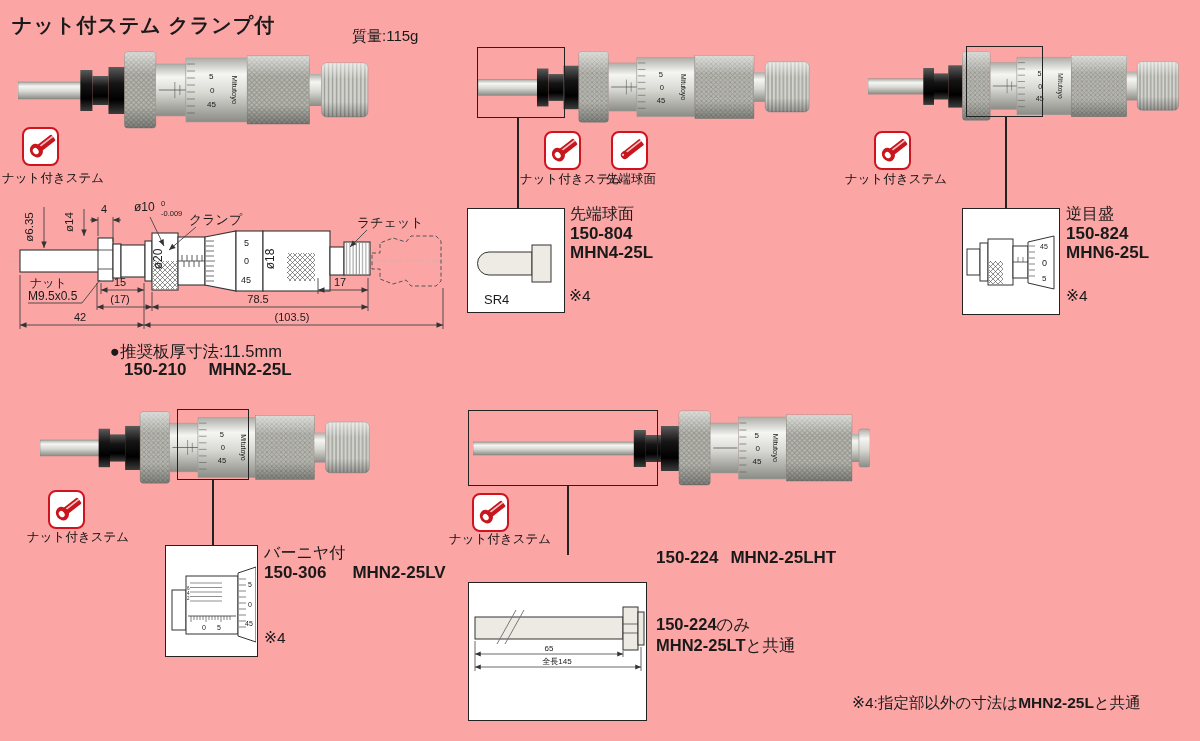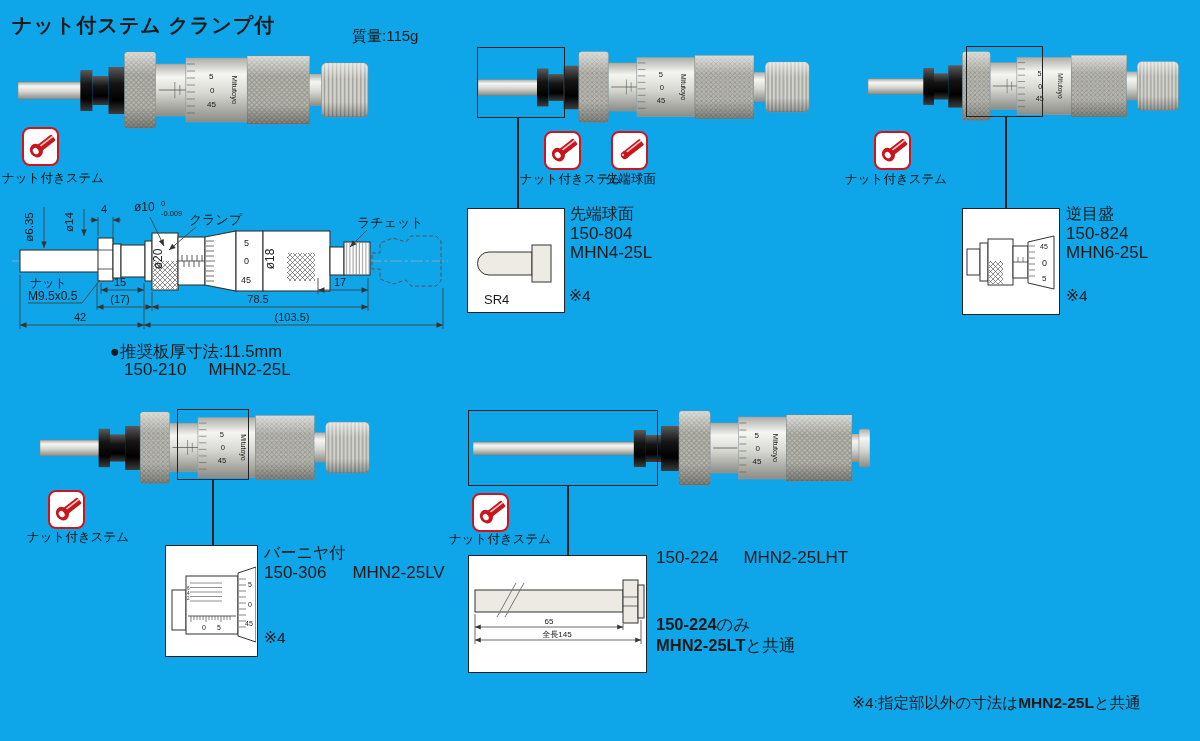--- a/index.html
+++ b/index.html
@@ -1,30 +1,30 @@
 <!DOCTYPE html>
 <html><head>
 <meta charset="utf-8">
 <style>
   *{margin:0;padding:0;box-sizing:border-box}
   html,body{background:#fff}
-  #canvas{position:relative;width:1200px;height:741px;background:#0ea5e9;overflow:hidden;
+  #canvas{position:relative;width:1200px;height:741px;background:#fca5a5;overflow:hidden;
           font-family:"Liberation Sans","DejaVu Sans",sans-serif;color:#1a1a1a}
   .abs{position:absolute}
   .title{font-size:20px;font-weight:bold;letter-spacing:1px}
   .mass{font-size:15px}
   .badge{position:absolute;width:37px;height:39px;border:2px solid #cf1420;border-radius:8px;
          background:#fff;display:flex;align-items:center;justify-content:center}
   .badge-label{position:absolute;font-size:12.5px;font-weight:normal;white-space:nowrap;color:#111}
   .callout{position:absolute;border:1.5px solid #222;background:transparent;z-index:4}
   .vline{position:absolute;width:1.5px;background:#222;z-index:3}
   .detail-box{position:absolute;border:1.5px solid #222;background:#fff;z-index:2}
   .photo{position:absolute;z-index:1}
   .cap-name{font-size:16px;line-height:20px;white-space:nowrap}
-  .cap-bold{font-size:17px;font-weight:normal;line-height:19px;white-space:nowrap}
+  .cap-bold{font-size:17px;font-weight:bold;line-height:19px;white-space:nowrap}
   .note15{font-size:15.5px;white-space:nowrap}
   .compat{font-size:16.5px;line-height:21px;white-space:nowrap}
   svg text{font-family:"Liberation Sans","DejaVu Sans",sans-serif;fill:#1a1a1a}
 </style>
 </head>
 <body>
 
 <div id="canvas">
 
   <svg width="0" height="0" style="position:absolute" aria-hidden="true">
@@ -309,21 +309,21 @@
       <text x="120" y="91" text-anchor="middle">15</text>
       <text x="120" y="108" text-anchor="middle">(17)</text>
       <text x="258" y="108" text-anchor="middle">78.5</text>
       <text x="340" y="91" text-anchor="middle">17</text>
       <text x="80" y="126" text-anchor="middle">42</text>
       <text x="292" y="126" text-anchor="middle">(103.5)</text>
     </g>
   </svg>
 
   <div class="abs" style="left:110px;top:341px;font-size:16.5px;white-space:nowrap">●推奨板厚寸法:11.5mm</div>
-  <div class="abs" style="left:124px;top:360px;font-size:17px;font-weight:normal;white-space:nowrap">
+  <div class="abs" style="left:124px;top:360px;font-size:17px;font-weight:bold;white-space:nowrap">
     <span>150-210</span><span style="margin-left:22px">MHN2-25L</span>
   </div>
 
   <div class="detail-box" style="left:467px;top:208px;width:98px;height:105px">
     <svg width="86" height="102" viewBox="0 0 86 102">
       <path d="M64,43 L21,43 A11.5,11.5 0 0 0 21,66 L64,66 Z" fill="#edebe4" stroke="#333" stroke-width="1"></path>
       <rect x="64" y="36" width="19" height="37" fill="#edebe4" stroke="#333" stroke-width="1"></rect>
       <text x="16" y="95" font-size="13">SR4</text>
     </svg>
   </div>
@@ -420,21 +420,21 @@
     </svg>
   </div>
   <div class="abs" style="left:264px;top:543px">
     <div class="cap-name">バーニヤ付</div>
     <div class="cap-bold">
       <span>150-306</span><span style="margin-left:26px">MHN2-25LV</span>
     </div>
   </div>
   <div class="abs note15" style="left:264px;top:629px">※4</div>
 
-  <div class="detail-box" style="left:468px;top:555px;width:179px;height:118px">
+  <div class="detail-box" style="left:468px;top:582px;width:179px;height:139px">
     <svg width="176" height="107" viewBox="0 0 176 107">
       <rect x="6" y="34" width="148" height="22" fill="#eceae3" stroke="#333" stroke-width="1"></rect>
       <line x1="28" y1="61" x2="47" y2="27" stroke="#777" stroke-width="1"></line>
       <line x1="36" y1="61" x2="55" y2="27" stroke="#777" stroke-width="1"></line>
       <rect x="154" y="24" width="15" height="43" fill="#eceae3" stroke="#333" stroke-width="1"></rect>
       <line x1="154" y1="41" x2="169" y2="41" stroke="#333" stroke-width="0.7"></line>
       <line x1="154" y1="50" x2="169" y2="50" stroke="#333" stroke-width="0.7"></line>
       <rect x="169" y="29" width="6" height="33" fill="#eceae3" stroke="#333" stroke-width="1"></rect>
       <g stroke="#444" stroke-width="0.8" fill="none">
         <line x1="6" y1="58" x2="6" y2="88"></line>
@@ -442,21 +442,21 @@
         <line x1="172" y1="64" x2="172" y2="88"></line>
         <line x1="6" y1="71" x2="154" y2="71" marker-start="url(#ar)" marker-end="url(#ar)"></line>
         <line x1="6" y1="84" x2="172" y2="84" marker-start="url(#ar)" marker-end="url(#ar)"></line>
       </g>
       <text x="80" y="68" font-size="8" text-anchor="middle">65</text>
       <text x="88" y="81" font-size="8" text-anchor="middle">全長145</text>
     </svg>
   </div>
   <div class="abs" style="left:656px;top:548px">
     <div class="cap-bold">
-      <span>150-224</span><span style="margin-left:25px">MHN2-25LHT</span>
+      <span>150-224</span><span style="margin-left:12px">MHN2-25LHT</span>
     </div>
   </div>
   <div class="abs" style="left:656px;top:614px">
     <div class="compat">
       <b>150-224</b><span>のみ</span>
     </div>
     <div class="compat">
       <b>MHN2-25LT</b><span>と共通</span>
     </div>
   </div>

